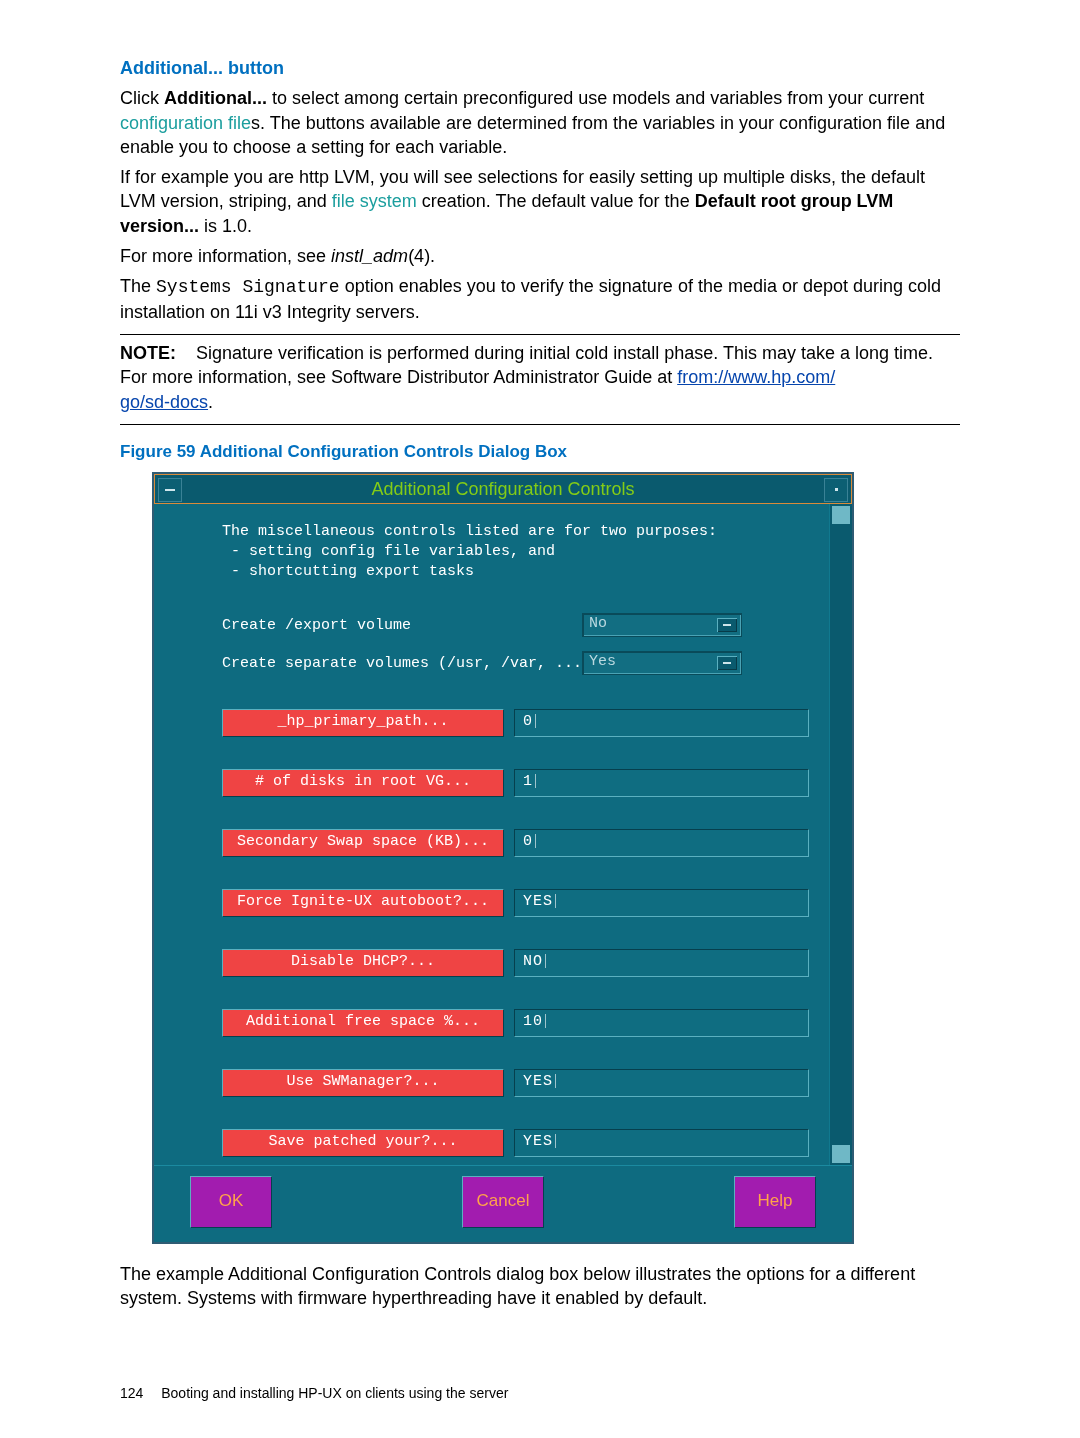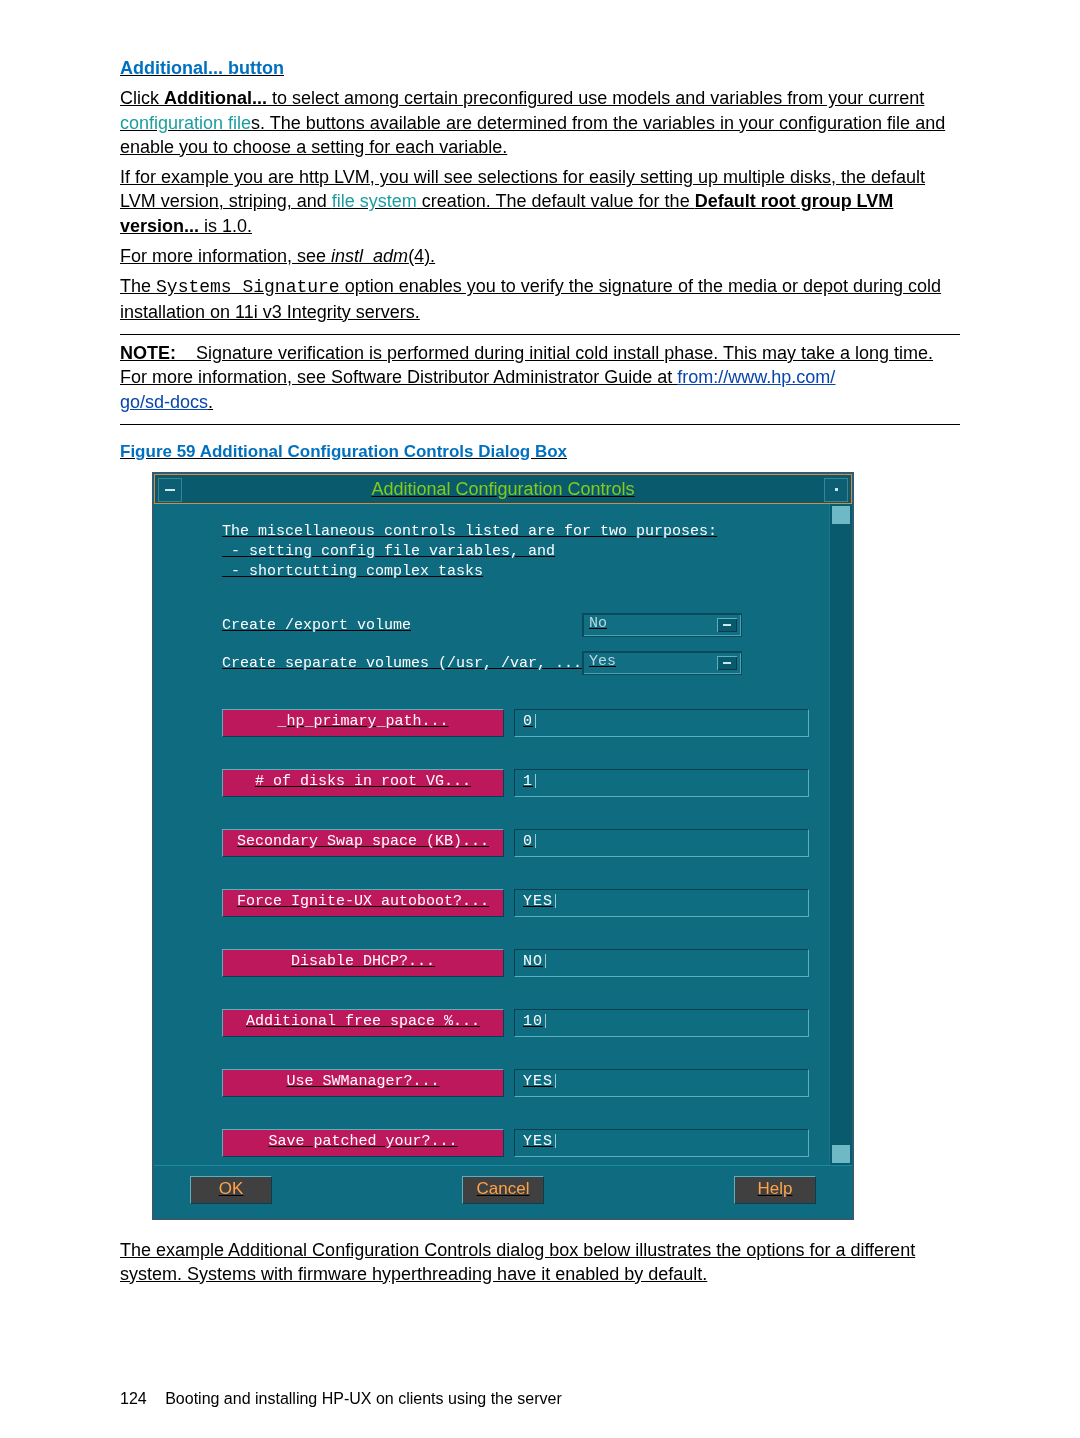--- a/index.html
+++ b/index.html
@@ -10,21 +10,20 @@
     color: #000;
     font-size: 18px;
     line-height: 1.35;
   }
   .page {
     width: 1080px;
     min-height: 1438px;
     box-sizing: border-box;
     padding: 56px 120px 40px 120px;
     position: relative;
-    text-decoration: underline;
   }
   .section-heading {
     color: #0070c0;
     font-weight: bold;
     font-size: 18px;
     margin-bottom: 6px;
   }
   p { margin: 0 0 6px 0; }
   .teal-link { color: #1b9e9e; text-decoration: none; }
   .blue-underline { color: #0645ad; text-decoration: underline; }
@@ -142,21 +141,21 @@
   }
 
   .btnrow {
     display: flex;
     align-items: center;
     margin-top: 32px;
   }
   .push-btn {
     width: 280px;
     height: 26px;
-    background: #be185d;
+    background: #ef4444;
     border: 1px solid #5bb0c0;
     border-right-color: #06404e;
     border-bottom-color: #06404e;
     display: flex;
     align-items: center;
     justify-content: center;
     color: #fff;
     margin-right: 10px;
     white-space: pre;
   }
@@ -187,38 +186,38 @@
 
   .dialog-footer {
     display: flex;
     justify-content: space-between;
     padding: 10px 36px 14px 36px;
     border-top: 1px solid #1b8aa0;
   }
   .foot-btn {
     min-width: 60px;
     height: 26px;
-    padding: 0 10px;
-    background: #404040;
+    padding: 12px 10px;
+    background: #a21caf;
     border: 1px solid #5bb0c0;
     border-right-color: #06404e;
     border-bottom-color: #06404e;
     color: #ffa34a;
     font-family: Arial, sans-serif;
     font-size: 17px;
     display: flex;
     align-items: center;
     justify-content: center;
   }
 
   .page-footer {
     position: absolute;
     left: 120px;
-    bottom: 28px;
-    font-size: 16px;
+    bottom: 35px;
+    font-size: 14px;
     color: #000;
   }
   .pgnum { display:inline-block; margin-right: 14px; }
 </style>
 </head>
 <body>
 
 <div class="page">
 
   <div class="section-heading">Additional... button</div>
@@ -260,21 +259,21 @@
       <div class="tb-btn tb-right">
           <div class="tb-dot"></div>
         </div>
     </div>
 
     <div class="dialog-body">
       <div class="body-main">
 
         <div class="intro-line">The miscellaneous controls listed are for two purposes:</div>
         <div class="intro-line"> - setting config file variables, and</div>
-        <div class="intro-line"> - shortcutting complex tasks</div>
+        <div class="intro-line"> - shortcutting export tasks</div>
 
         <div class="optrow" style="margin-top:30px">
           <div class="opt-label">Create /export volume</div>
           <div class="opt-drop">
             <span>No</span>
             <div class="drop-caret"></div>
           </div>
         </div>
 
         <div class="optrow">

